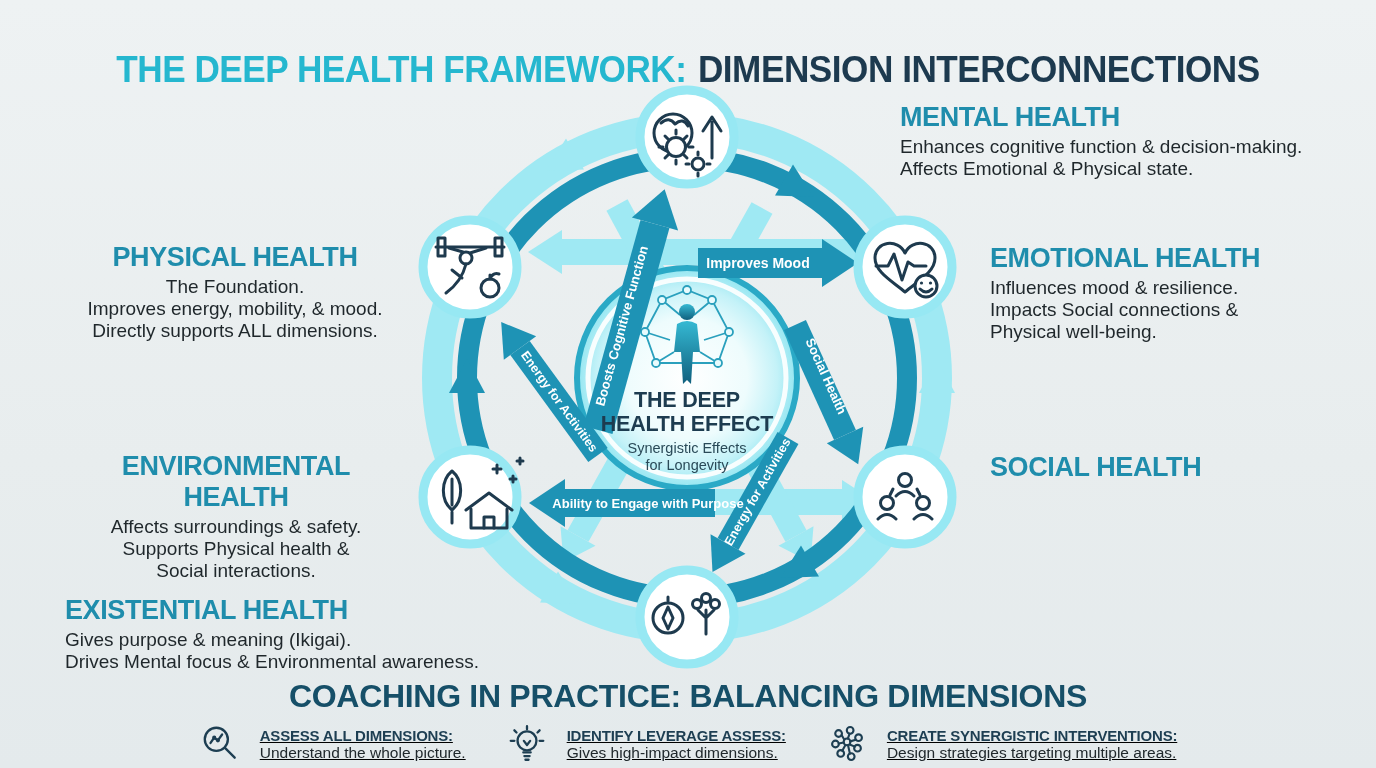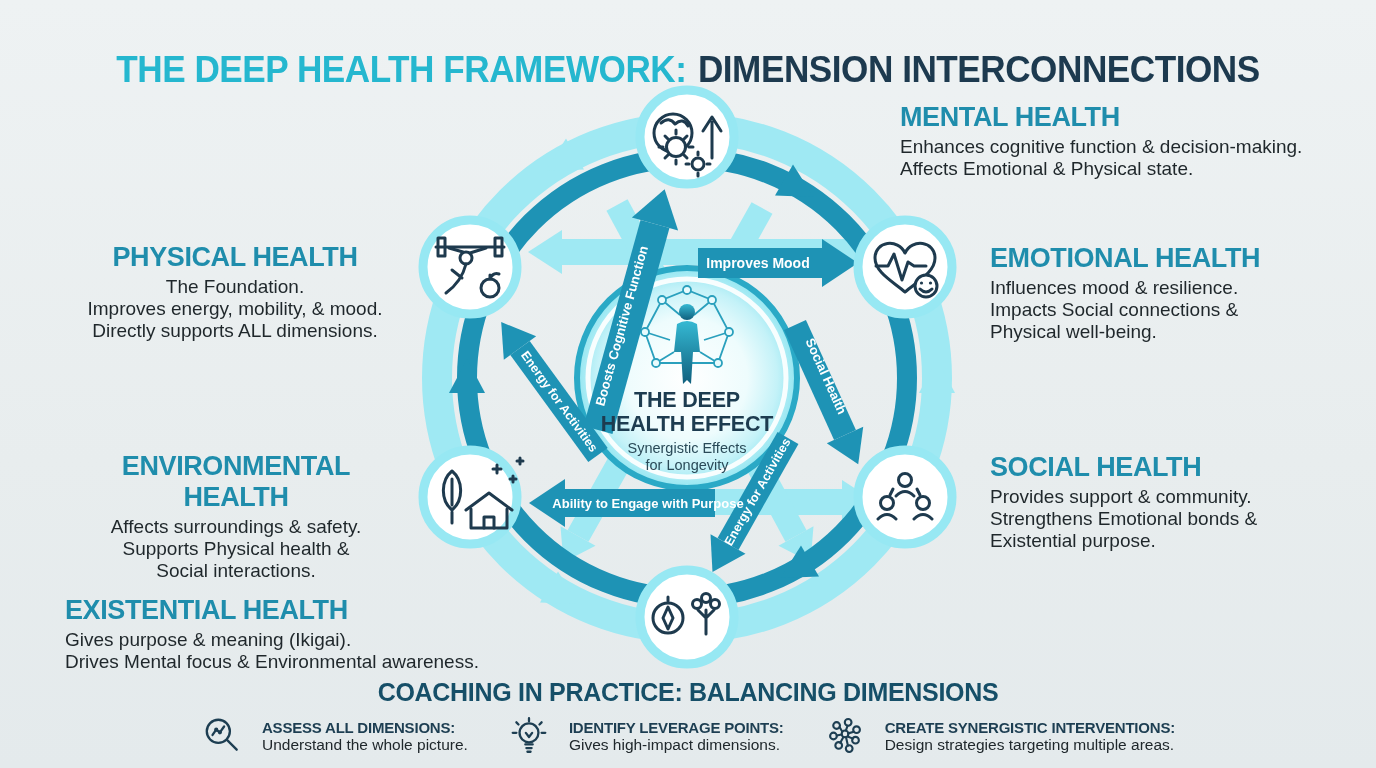--- a/index.html
+++ b/index.html
@@ -20,23 +20,23 @@
   .dim.emotional{left:990px;top:243px;width:386px;}
   .dim.social{left:990px;top:452px;width:386px;}
   .dim.physical{left:85px;top:242px;width:300px;text-align:center;}
   .dim.environmental{left:76px;top:451px;width:320px;text-align:center;}
   .dim.existential{left:65px;top:595px;width:430px;text-align:left;}
   .center-text{position:absolute;left:577px;top:388px;width:220px;text-align:center;z-index:3;}
   .center-title{font-size:21.5px;font-weight:bold;color:#1d3c50;line-height:1.12;
     white-space:pre-line;letter-spacing:-0.2px;}
   .center-sub{font-size:14.5px;color:#2a4a58;line-height:1.18;white-space:pre-line;margin-top:4px;}
   .coaching{position:absolute;left:0;top:678px;width:100%;z-index:2;}
-  .coaching-title{text-align:center;font-size:25px;font-weight:bold;color:#164f68;letter-spacing:-0.3px;}
+  .coaching-title{text-align:center;font-size:32px;font-weight:bold;color:#164f68;letter-spacing:-0.3px;}
   .coaching-items{display:flex;justify-content:center;gap:40px;margin-top:8px;align-items:center;}
-  .citem{display:flex;gap:19px;align-items:center;}
+  .citem{display:flex;gap:19px;align-items:center;text-decoration:underline;}
   .citem svg{flex:0 0 auto;}
   .citem-h{font-size:15px;font-weight:bold;color:#1d3e52;letter-spacing:-0.2px;}
   .citem-t{font-size:15.5px;color:#20282c;}
 </style>
 </head>
 <body>
 
 <div class="canvas">
 
   <h1 class="title"><span class="t1">THE DEEP HEALTH FRAMEWORK:</span><span class="t2">DIMENSION INTERCONNECTIONS</span></h1>
@@ -231,23 +231,20 @@
 Impacts Social connections &amp;
 Physical well-being.</div>
   </div>
   <div class="dim mental">
     <div class="dim-title">MENTAL HEALTH</div>
     <div class="dim-desc">Enhances cognitive function &amp; decision-making.
 Affects Emotional &amp; Physical state.</div>
   </div>
   <div class="dim social">
     <div class="dim-title">SOCIAL HEALTH</div>
-    <div class="dim-desc">Provides support &amp; community.
-Strengthens Emotional bonds &amp;
-Existential purpose.</div>
   </div>
   <div class="dim existential">
     <div class="dim-title">EXISTENTIAL HEALTH</div>
     <div class="dim-desc">Gives purpose &amp; meaning (Ikigai).
 Drives Mental focus &amp; Environmental awareness.</div>
   </div>
   <div class="dim environmental">
     <div class="dim-title">ENVIRONMENTAL HEALTH</div>
     <div class="dim-desc">Affects surroundings &amp; safety.
 Supports Physical health &amp;
@@ -279,21 +276,21 @@
       </div>
 
       <div class="citem">
         <svg width="42" height="42" viewBox="0 0 40 40" stroke="#1d3e52" stroke-width="2.2" fill="none" stroke-linecap="round" stroke-linejoin="round">
           <circle cx="20" cy="17" r="9"></circle>
           <path d="M17,17 L20,21 L23,17"></path>
           <path d="M16.5,28 h7 M17.5,31.5 h5 M18.5,35 h3"></path>
           <path d="M20,3 v3 M8,7 l2,2 M32,7 l-2,2 M4.5,17 h3.5 M35.5,17 h-3.5"></path>
         </svg>
         <div>
-          <div class="citem-h">IDENTIFY LEVERAGE POINTS:</div>
+          <div class="citem-h">IDENTIFY LEVERAGE ASSESS:</div>
           <div class="citem-t">Gives high-impact dimensions.</div>
         </div>
       </div>
 
 
       <div class="citem">
         <svg width="42" height="42" viewBox="0 0 40 40" stroke="#1d3e52" stroke-width="2" fill="none" stroke-linecap="round" stroke-linejoin="round">
           <circle cx="12" cy="10" r="3.2"></circle>
             <circle cx="23" cy="7" r="3.2"></circle>
           <circle cx="31" cy="14" r="3.2"></circle>

